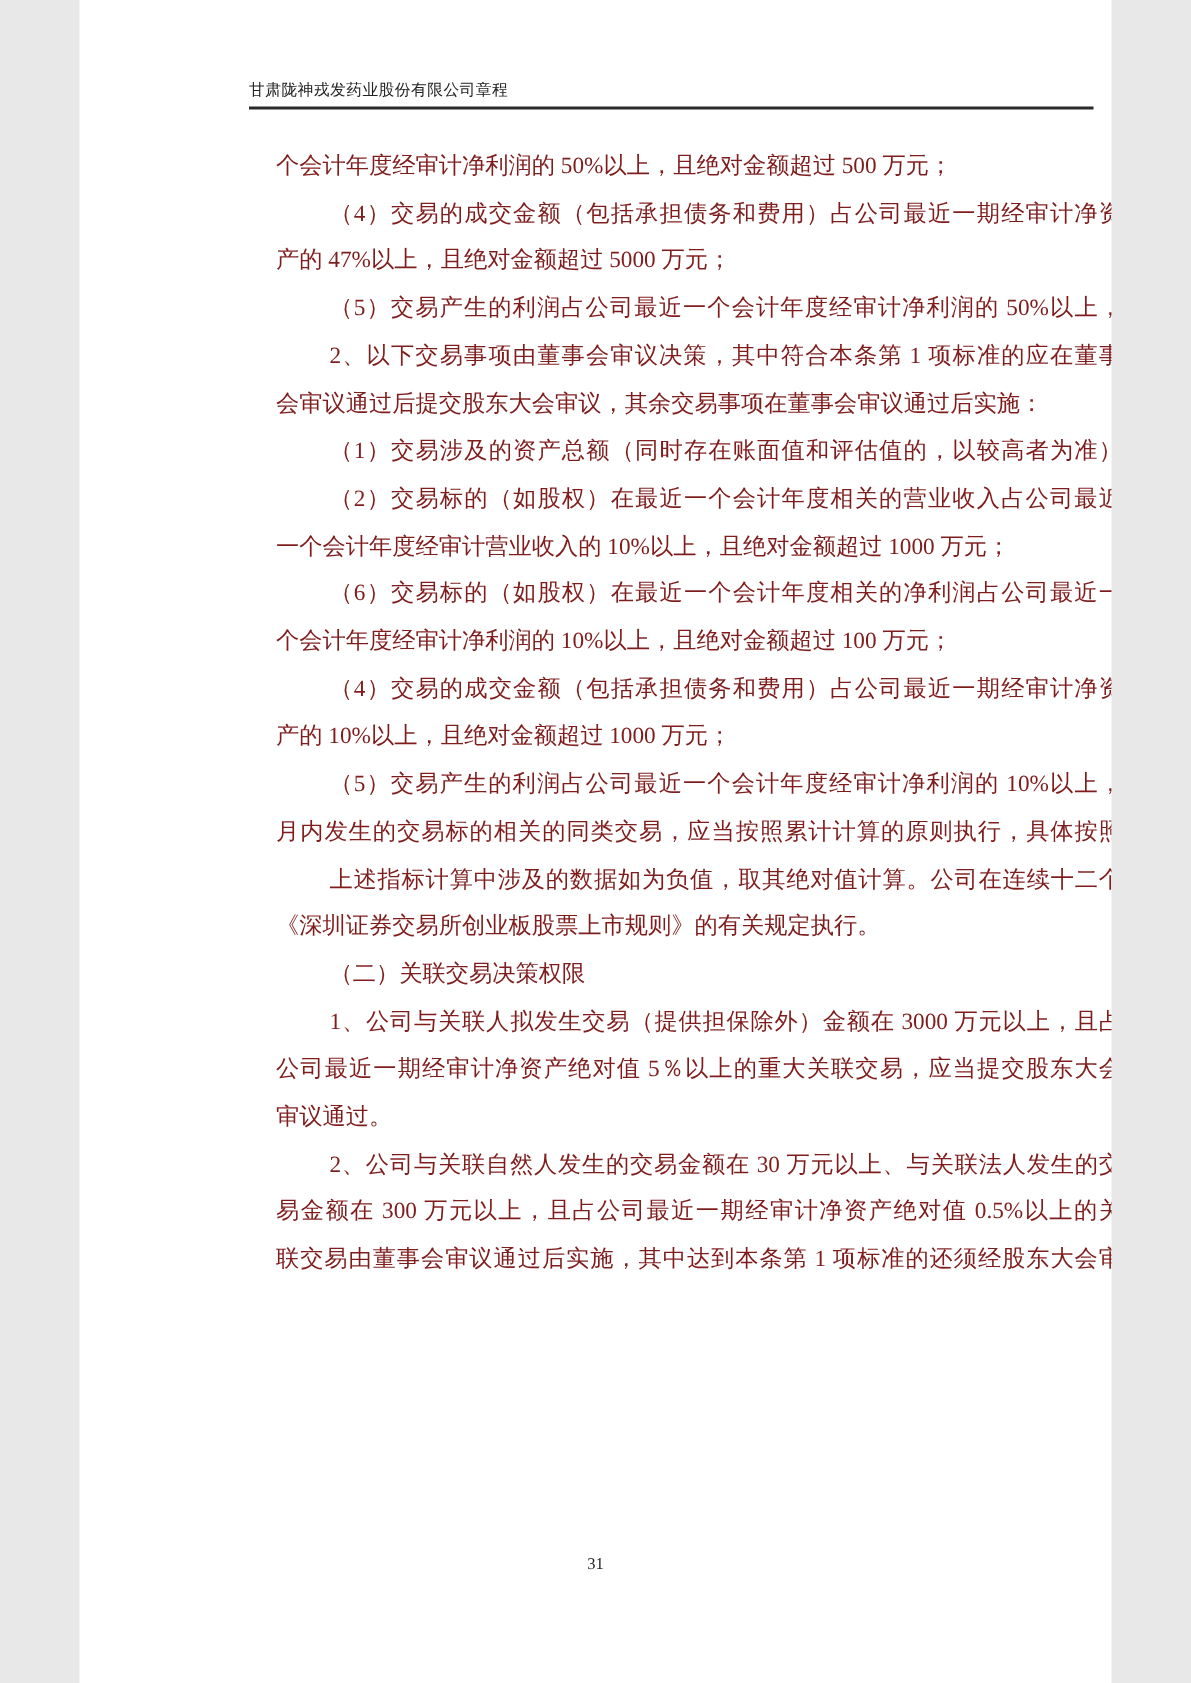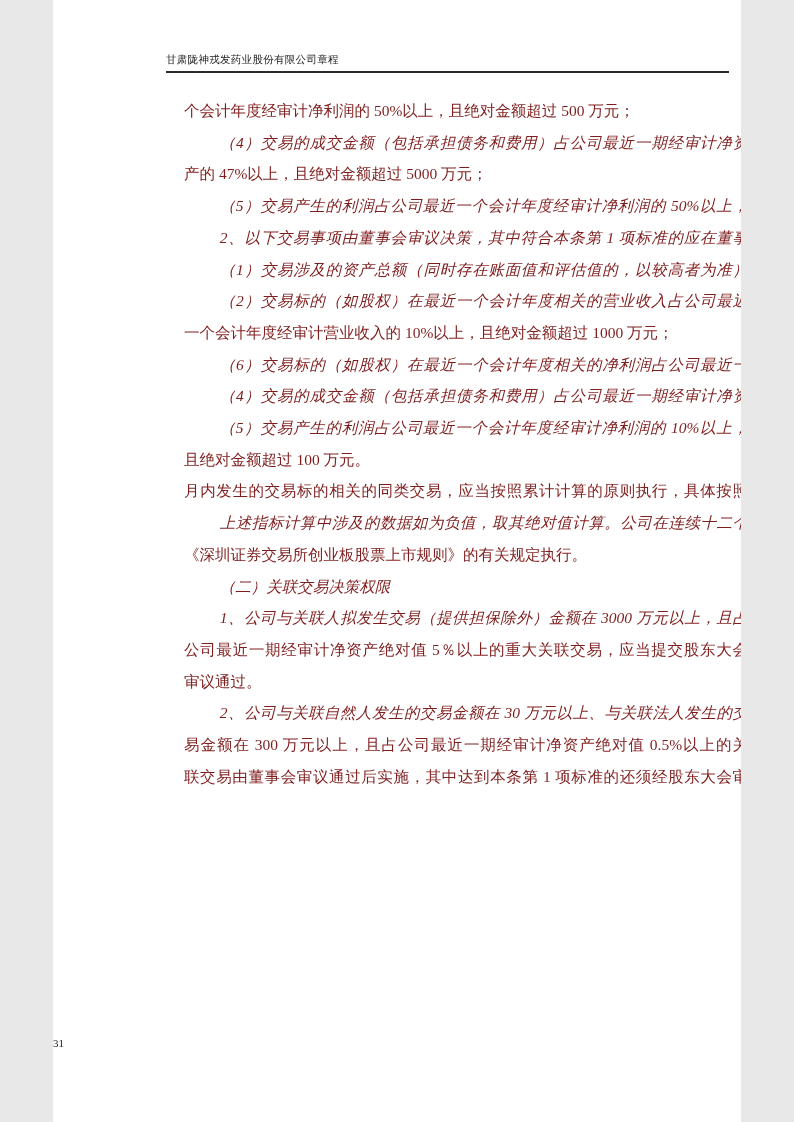--- a/index.html
+++ b/index.html
@@ -34,57 +34,59 @@
   .body-text {
     position: absolute;
     left: 131px;
     top: 95px;
     width: 564px;
     font-size: 15.5px;
     line-height: 31.7px;
     color: #7f1d1d;
   }
   .line { white-space: normal; }
-  .indent { text-indent: 2.3em; font-style: italic; }
+  .indent { text-indent: 2.3em; }
   .fill {
     text-align: justify;
     text-align-last: justify;
   }
   .page-number {
     position: absolute;
     left: 0;
     top: 1037px;
     width: 100%;
-    text-align: left;
+    text-align: center;
     font-size: 11px;
     color: #222222;
   }
 </style>
 </head>
 <body>
 
 <div class="page">
 
   <div class="header-title">甘肃陇神戎发药业股份有限公司章程</div>
 
   <div class="header-rule"></div>
 
   <div class="body-text">
     <div class="line">个会计年度经审计净利润的 50%以上，且绝对金额超过 500 万元；</div>
     <div class="line indent fill">（4）交易的成交金额（包括承担债务和费用）占公司最近一期经审计净资</div>
     <div class="line">产的 47%以上，且绝对金额超过 5000 万元；</div>
     <div class="line indent fill">（5）交易产生的利润占公司最近一个会计年度经审计净利润的 50%以上，</div>
     <div class="line indent fill">2、以下交易事项由董事会审议决策，其中符合本条第 1 项标准的应在董事</div>
+    <div class="line">会审议通过后提交股东大会审议，其余交易事项在董事会审议通过后实施：</div>
     <div class="line indent fill">（1）交易涉及的资产总额（同时存在账面值和评估值的，以较高者为准）</div>
     <div class="line indent fill">（2）交易标的（如股权）在最近一个会计年度相关的营业收入占公司最近</div>
     <div class="line">一个会计年度经审计营业收入的 10%以上，且绝对金额超过 1000 万元；</div>
     <div class="line indent fill">（6）交易标的（如股权）在最近一个会计年度相关的净利润占公司最近一</div>
+    <div class="line">个会计年度经审计净利润的 10%以上，且绝对金额超过 100 万元；</div>
     <div class="line indent fill">（4）交易的成交金额（包括承担债务和费用）占公司最近一期经审计净资</div>
+    <div class="line">产的 10%以上，且绝对金额超过 1000 万元；</div>
     <div class="line indent fill">（5）交易产生的利润占公司最近一个会计年度经审计净利润的 10%以上，</div>
-    <div class="line">且绝对金额超过 100 万元。</div>
     <div class="line fill">月内发生的交易标的相关的同类交易，应当按照累计计算的原则执行，具体按照</div>
     <div class="line indent fill">上述指标计算中涉及的数据如为负值，取其绝对值计算。公司在连续十二个</div>
     <div class="line">《深圳证券交易所创业板股票上市规则》的有关规定执行。</div>
     <div class="line indent">（二）关联交易决策权限</div>
     <div class="line indent fill">1、公司与关联人拟发生交易（提供担保除外）金额在 3000 万元以上，且占</div>
     <div class="line fill">公司最近一期经审计净资产绝对值 5％以上的重大关联交易，应当提交股东大会</div>
     <div class="line">审议通过。</div>
     <div class="line indent fill">2、公司与关联自然人发生的交易金额在 30 万元以上、与关联法人发生的交</div>
     <div class="line fill">易金额在 300 万元以上，且占公司最近一期经审计净资产绝对值 0.5%以上的关</div>
     <div class="line fill">联交易由董事会审议通过后实施，其中达到本条第 1 项标准的还须经股东大会审</div>

